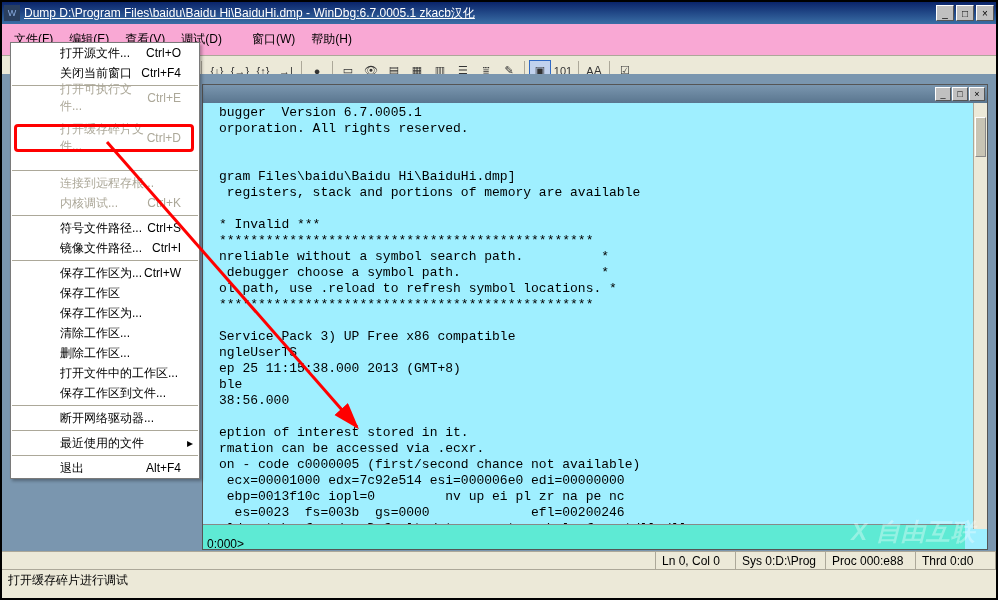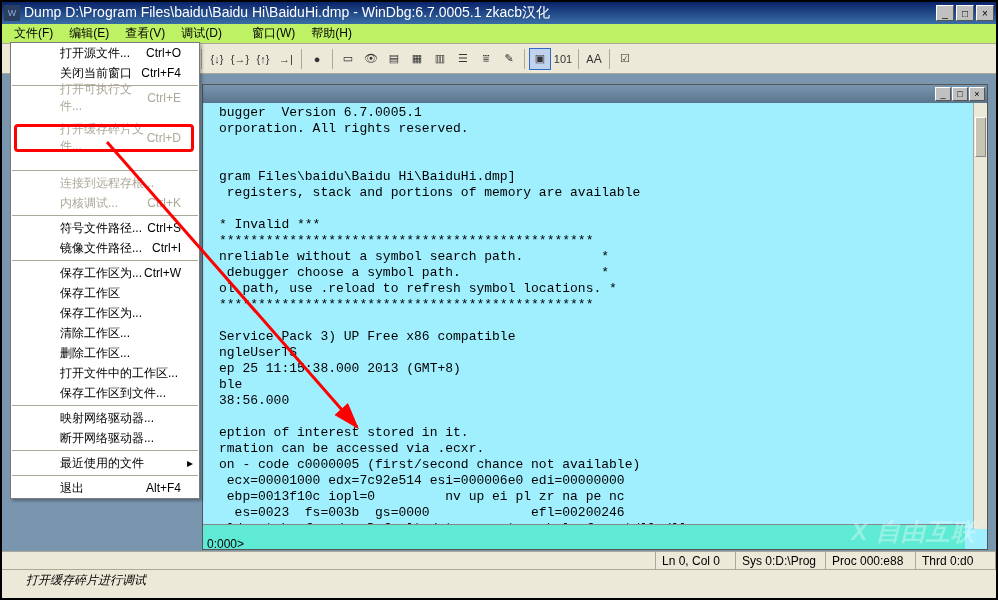--- a/index.html
+++ b/index.html
@@ -1,22 +1,22 @@
 <!DOCTYPE html>
 <html><head>
 <meta charset="utf-8">
 <style>
 * { margin:0; padding:0; box-sizing:border-box; font-family:"Microsoft YaHei","SimSun",Tahoma,sans-serif; font-size:12px; }
 body { width:998px; height:600px; background:#3a6ea5; overflow:hidden; position:relative; border:2px solid #000; }
 .titlebar { height:22px; background:linear-gradient(#0a246a,#3a6ea5); color:#fff; display:flex; align-items:center; padding:0 2px; }
 .titlebar .icon { width:16px; height:16px; background:#2a3f5f; margin-right:4px; display:flex; align-items:center; justify-content:center; color:#8ad; font-size:9px; }
-.titlebar .title { flex:1; font-size:14px; }
+.titlebar .title { flex:1; font-size:12px;text-decoration:underline; }
 .titlebar .btns { display:flex; gap:2px; }
 .titlebar .btns div { width:18px; height:16px; background:#c0c0c0; border:1px solid #fff; border-right-color:#555; border-bottom-color:#555; display:flex; align-items:center; justify-content:center; font-size:10px; color:#000; font-family:Arial; }
-.menubar { height:20px; background:#bef264; display:flex; align-items:center; padding:0 4px; border-bottom:1px solid #aca899; }
+.menubar { height:32px; background:#f9a8d4; display:flex; align-items:center; padding:0 4px; border-bottom:1px solid #aca899; }
 .menubar span { padding:2px 8px; cursor:default; }
 .toolbar { height:30px; background:#ece9d8; display:flex; align-items:center; padding:2px 4px; border-bottom:1px solid #aca899; gap:1px; }
 .tbtn { width:22px; height:22px; border:1px solid transparent; display:flex; align-items:center; justify-content:center; font-size:11px; color:#333; }
 .tsep { width:1px; height:20px; background:#aca899; margin:0 3px; }
 .workspace { position:absolute; top:72px; left:0; right:0; bottom:40px; background:#7a96af; }
 .cmdwin { position:absolute; top:10px; left:200px; right:8px; bottom:8px; background:#9fefff; border:1px solid #555; }
 .cmdwin .hdr { height:18px; background:linear-gradient(#7a96af,#5a768f); display:flex; justify-content:flex-end; align-items:center; padding:0 2px; gap:1px; }
 .cmdwin .hdr div { width:16px; height:14px; background:#c0c0c0; border:1px solid #fff; border-right-color:#555; border-bottom-color:#555; display:flex; align-items:center; justify-content:center; font-size:9px; }
 .cmdbody { position:absolute; top:18px; left:0; right:14px; bottom:22px; overflow:hidden; font-family:Consolas,"Courier New",monospace; font-size:13px; line-height:16px; white-space:pre; color:#000; padding:2px 16px; }
 .cmdinput { position:absolute; bottom:0; left:0; right:22px; height:20px; background:#5eead4; border-top:1px solid #888; padding:12px 4px; font-family:Consolas,monospace; }
@@ -27,21 +27,21 @@
 .menuitem.disabled { color:#aca899; }
 .menuitem .sc { margin-left:auto; }
 .menuitem .arrow { position:absolute; right:6px; }
 .msep { height:1px; background:#aca899; margin:2px 1px; }
 .highlight-box { position:absolute; top:122px; left:12px; width:180px; height:28px; border:3px solid #ff0000; border-radius:4px; z-index:20; pointer-events:none; }
 .arrow-svg { position:absolute; top:135px; left:100px; z-index:20; pointer-events:none; }
 .leftover { position:absolute; left:6px; top:478px; font-family:Consolas,monospace; font-size:13px; color:#000; background:#9fefff; padding:0 2px; }
 .statusbar { position:absolute; bottom:0; left:0; right:0; height:47px; background:#ece9d8; border-top:1px solid #aca899; }
 .statusbar .row1 { height:18px; display:flex; border-bottom:1px solid #aca899; font-size:11px; }
 .statusbar .row1 > div { border-right:1px solid #aca899; padding:2px 6px; display:flex; align-items:center; }
-.statusbar .row2 { height:20px; padding:2px 24px; display:flex; align-items:center; font-size:12px;font-style:italic; }
+.statusbar .row2 { height:20px; padding:2px 6px; display:flex; align-items:center; font-size:12px; }
 .watermark { position:absolute; right:20px; bottom:50px; font-size:24px; font-weight:bold; font-style:italic; color:rgba(255,255,255,.35); z-index:5; letter-spacing:1px;margin-top:24px; }
 </style>
 </head>
 <body>
 
 <div class="titlebar">
   <div class="icon">W</div>
   <div class="title">Dump D:\Program Files\baidu\Baidu Hi\BaiduHi.dmp - WinDbg:6.7.0005.1 zkacb汉化</div>
   <div class="btns">
     <div>_</div>
@@ -197,23 +197,20 @@
     <div class="menuitem">
       <span>删除工作区...</span>
     </div>
     <div class="menuitem">
       <span>打开文件中的工作区...</span>
     </div>
     <div class="menuitem">
       <span>保存工作区到文件...</span>
     </div>
     <div class="msep"></div>
-    <div class="menuitem">
-      <span>映射网络驱动器...</span>
-    </div>
     <div class="menuitem">
       <span>断开网络驱动器...</span>
     </div>
     <div class="msep"></div>
     <div class="menuitem">
       <span>最近使用的文件</span>
       <span class="arrow">▸</span>
     </div>
     <div class="msep"></div>
     <div class="menuitem">

